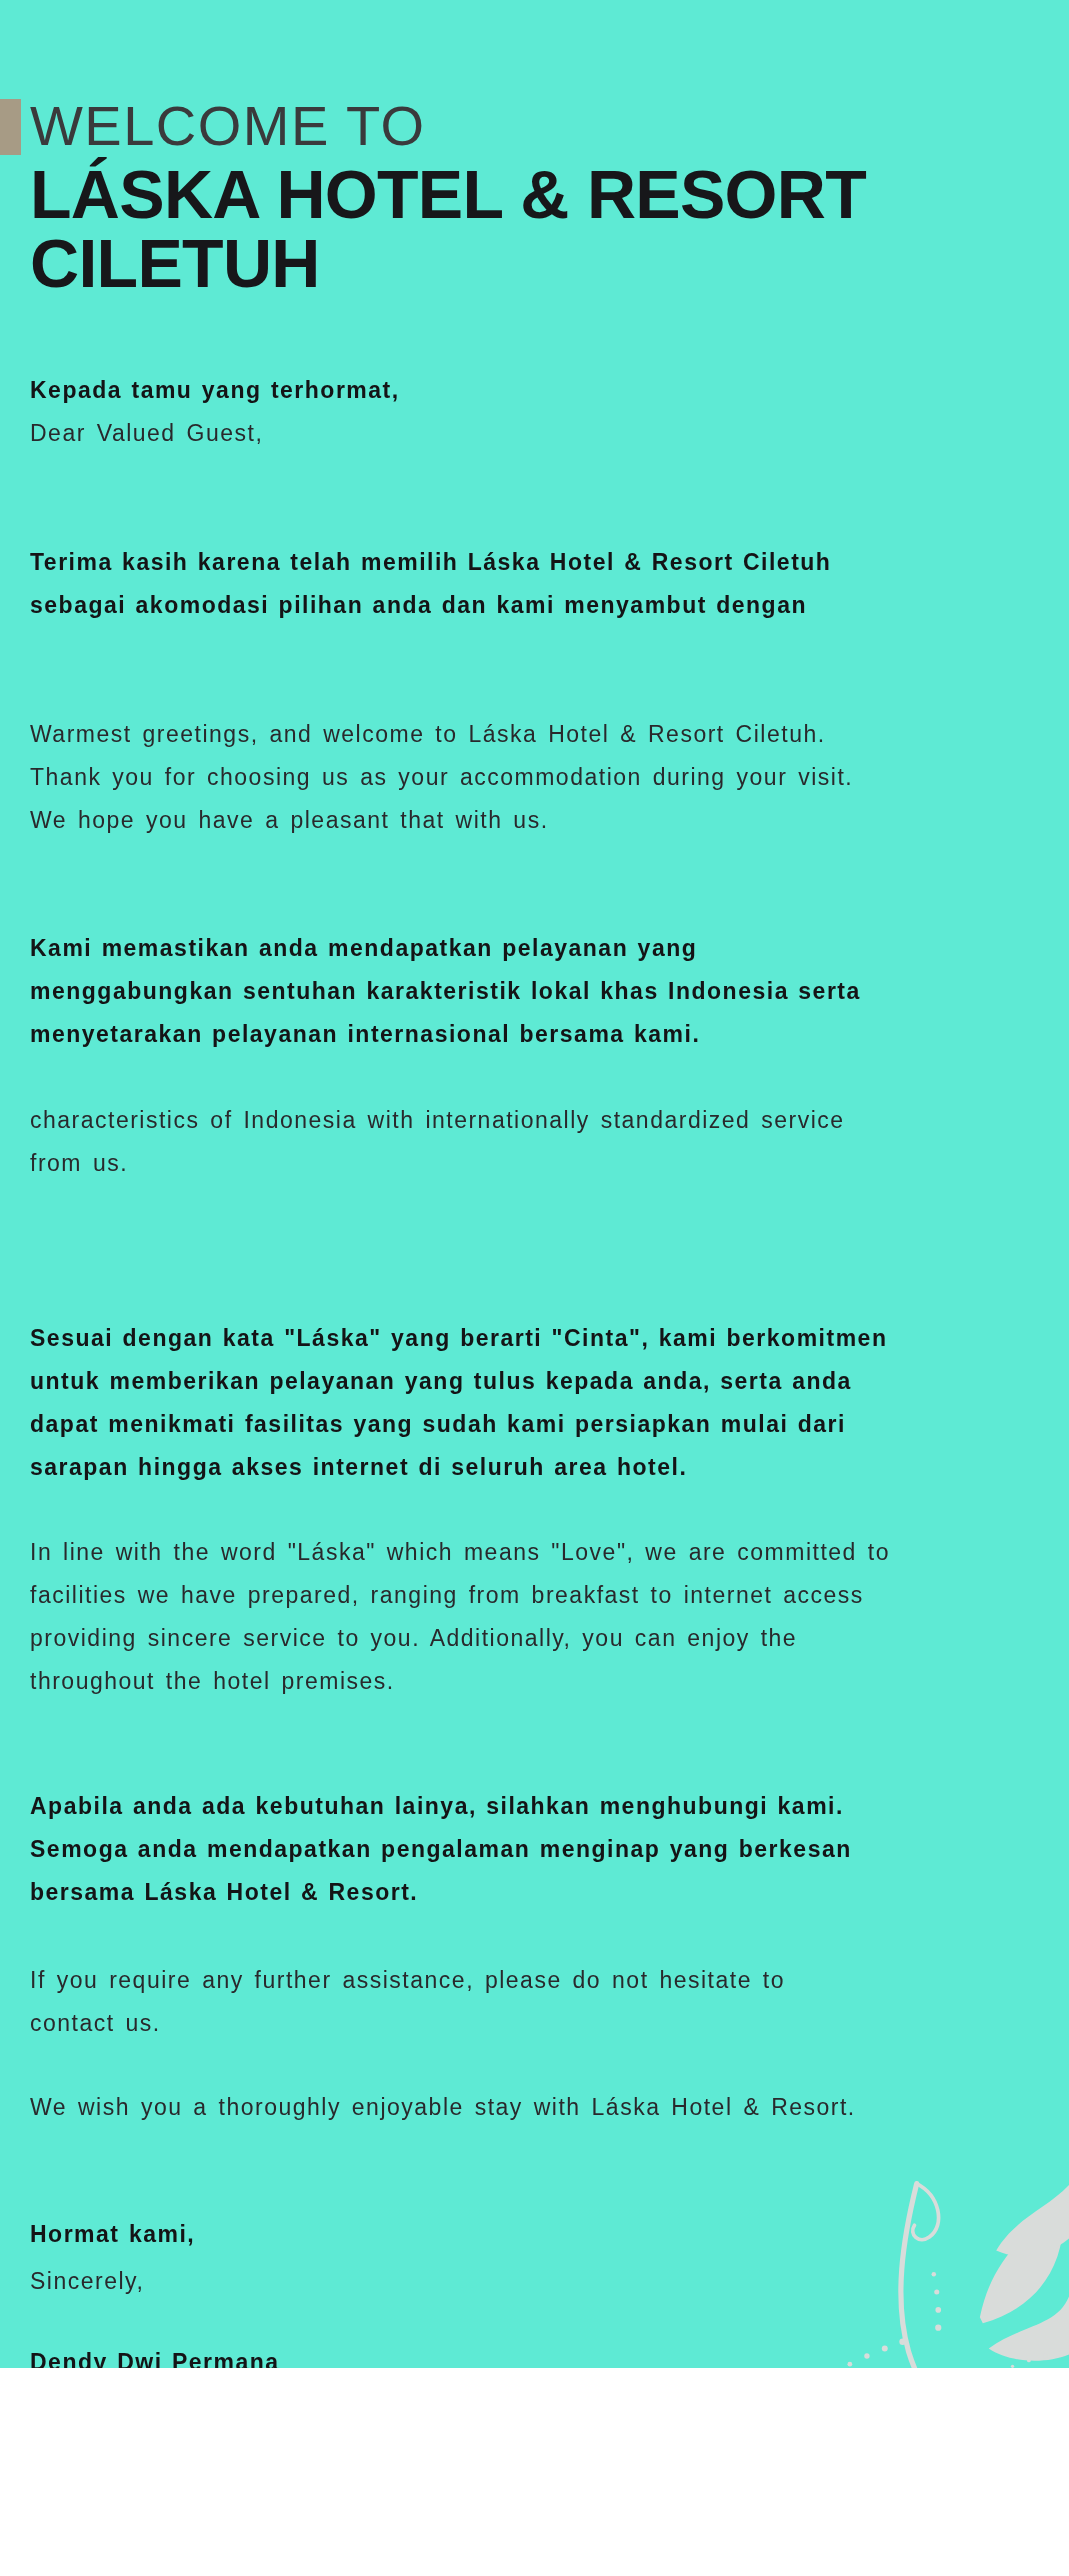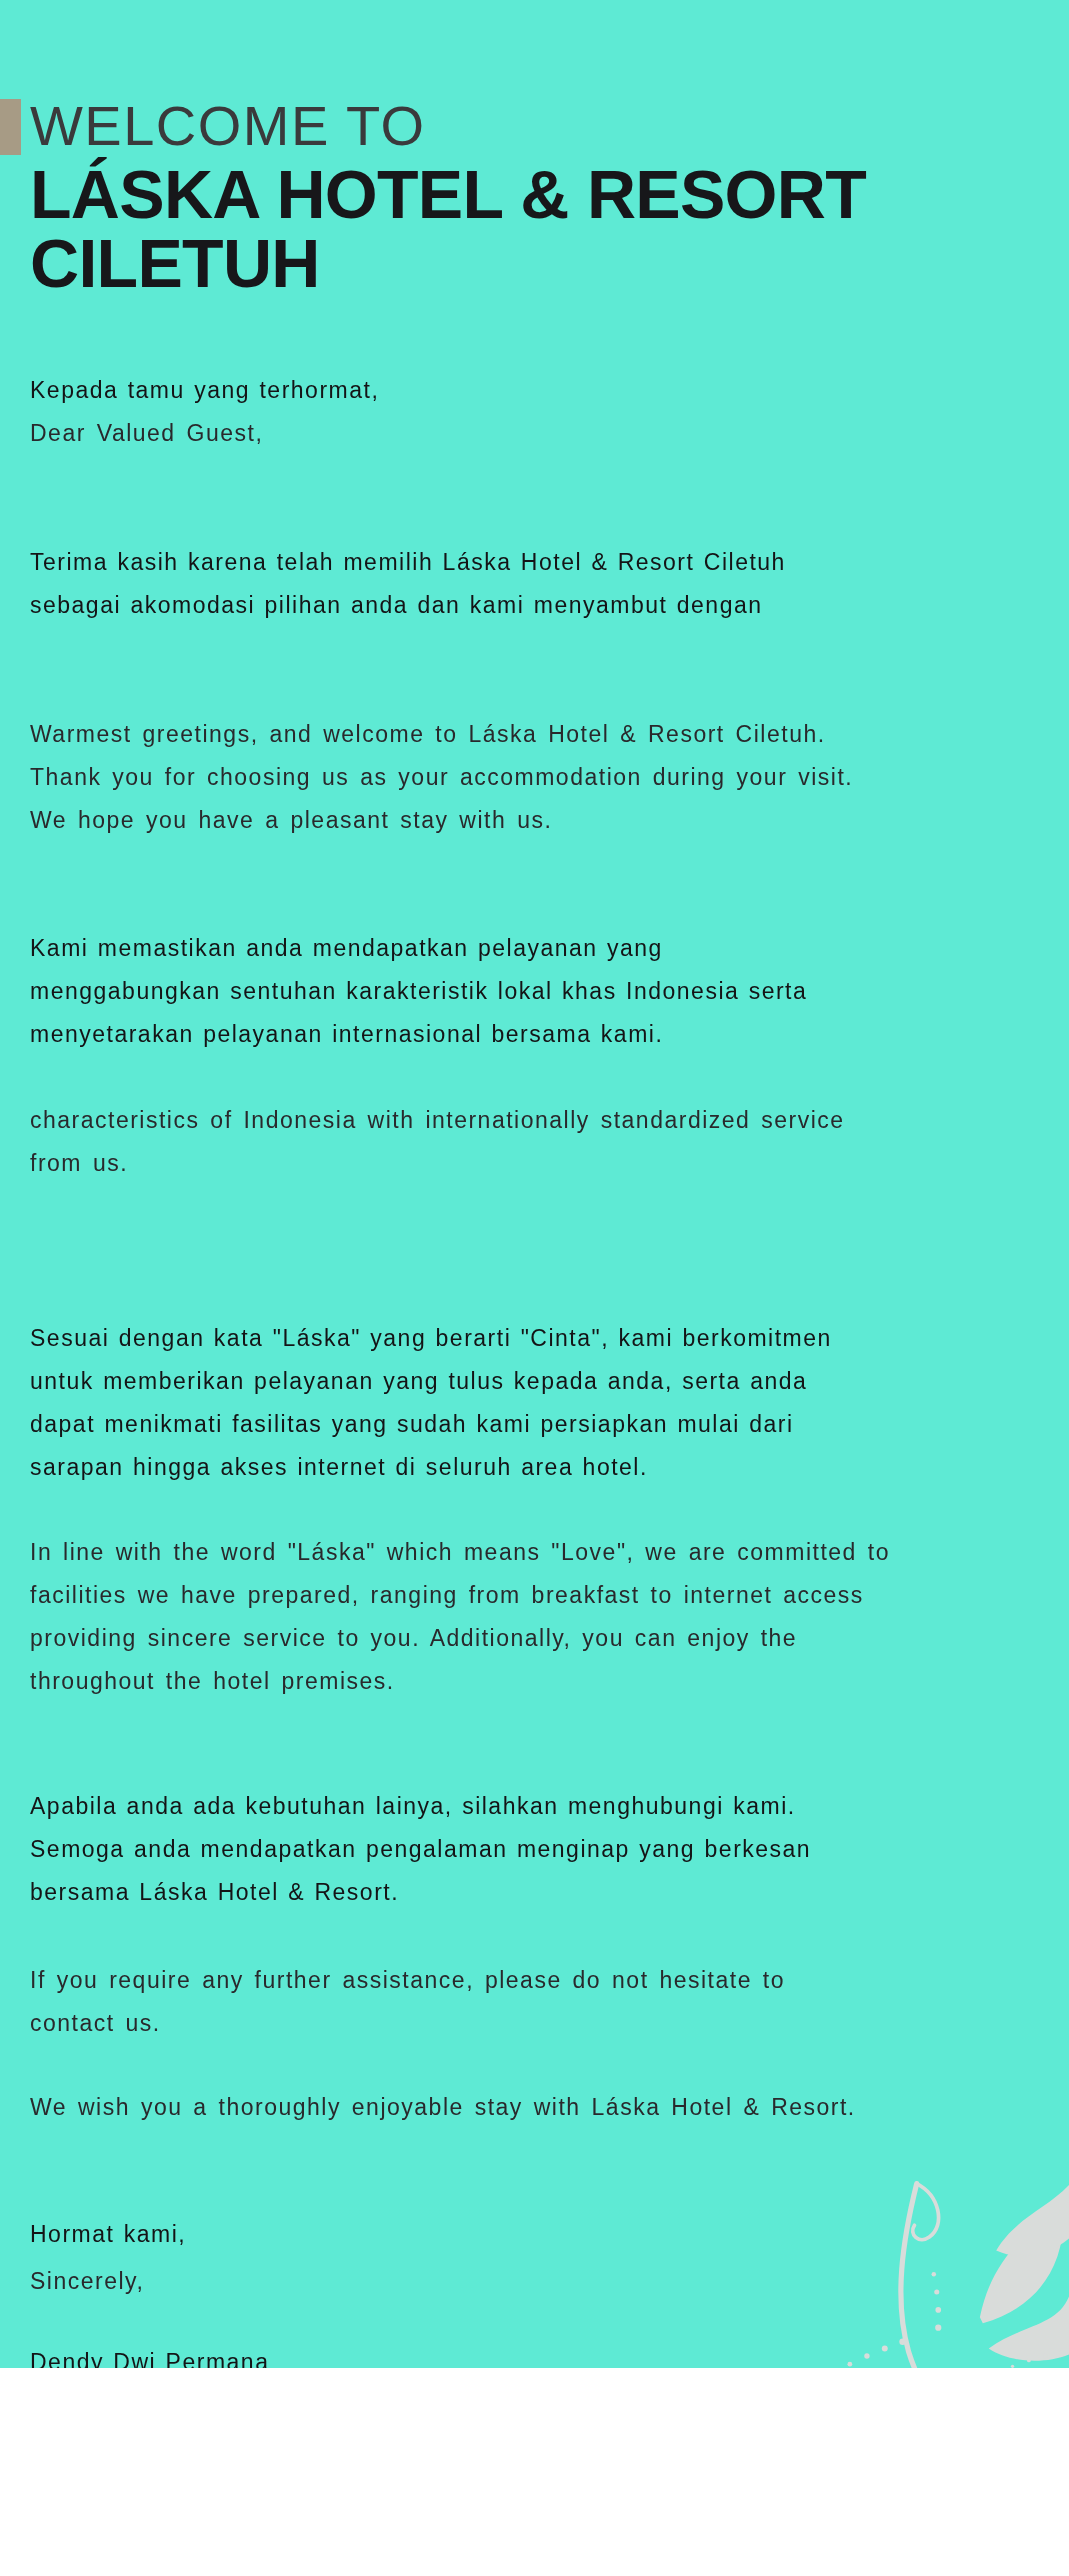--- a/index.html
+++ b/index.html
@@ -21,21 +21,21 @@
     font-size:56px;font-weight:400;letter-spacing:1.5px;color:#3a3a3c;
   }
   .title{
     font-size:68px;font-weight:700;letter-spacing:-0.7px;color:#17171a;margin:0;
   }
 
   .block{
     position:absolute;left:30px;right:30px;
     font-size:23px;line-height:43px;white-space:nowrap;
   }
-  .b{font-weight:400;color:#141416;letter-spacing:1.5px;word-spacing:1.5px;}
+  .b{font-weight:700;color:#141416;letter-spacing:1.5px;word-spacing:1.5px;}
   .i{font-weight:400;color:#29292c;letter-spacing:1.5px;word-spacing:3px;}
 
   .flourish{
     position:absolute;left:757px;top:2179px;width:312px;height:397px;
     color:#d9dcda;
   }
   .flourish svg{display:block;width:312px;height:397px;}
 </style>
 </head>
 <body>
@@ -59,21 +59,21 @@
   </div>
 
   <div class="block b" style="top:541px">
     <div>Terima kasih karena telah memilih Láska Hotel &amp; Resort Ciletuh</div>
     <div>sebagai akomodasi pilihan anda dan kami menyambut dengan</div>
   </div>
 
   <div class="block i" style="top:713px">
     <div>Warmest greetings, and welcome to Láska Hotel &amp; Resort Ciletuh.</div>
     <div>Thank you for choosing us as your accommodation during your visit.</div>
-    <div>We hope you have a pleasant stay with us.</div>
+    <div>We hope you have a pleasant that with us.</div>
   </div>
 
   <div class="block b" style="top:927px">
     <div>Kami memastikan anda mendapatkan pelayanan yang</div>
     <div>menggabungkan sentuhan karakteristik lokal khas Indonesia serta</div>
     <div>menyetarakan pelayanan internasional bersama kami.</div>
   </div>
 
   <div class="block i" style="top:1099px">
     <div>characteristics of Indonesia with internationally standardized service</div>

